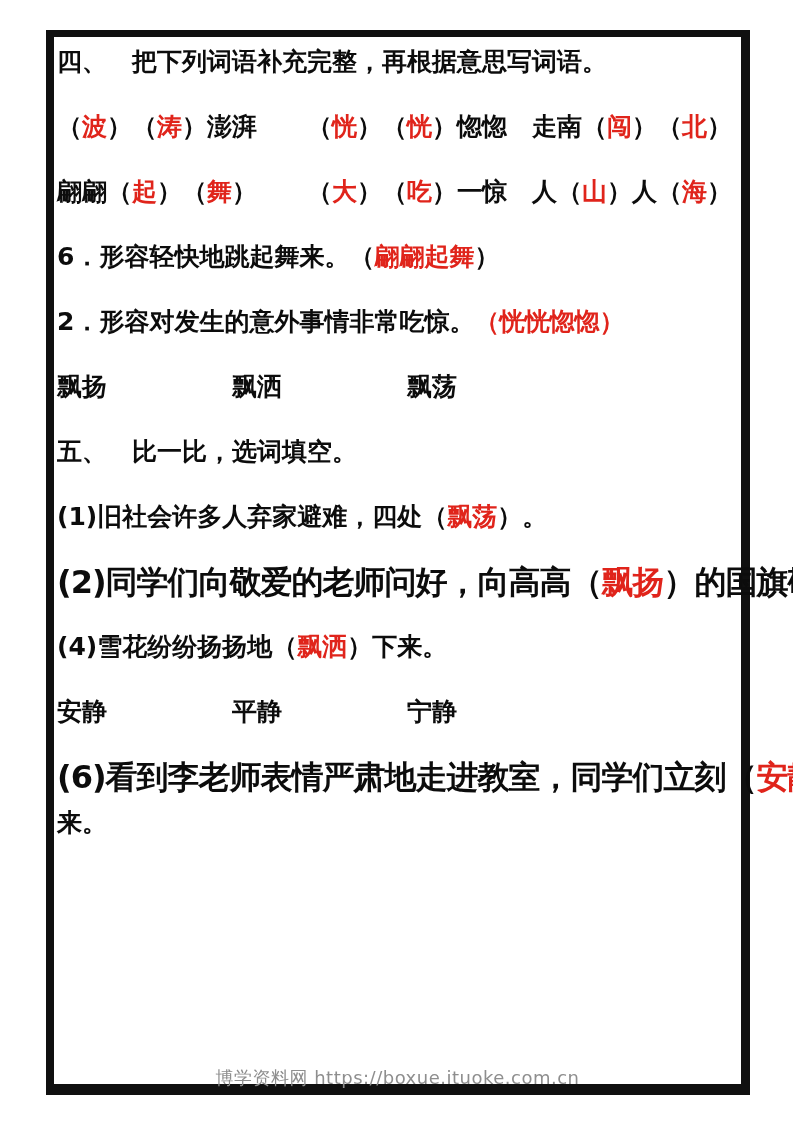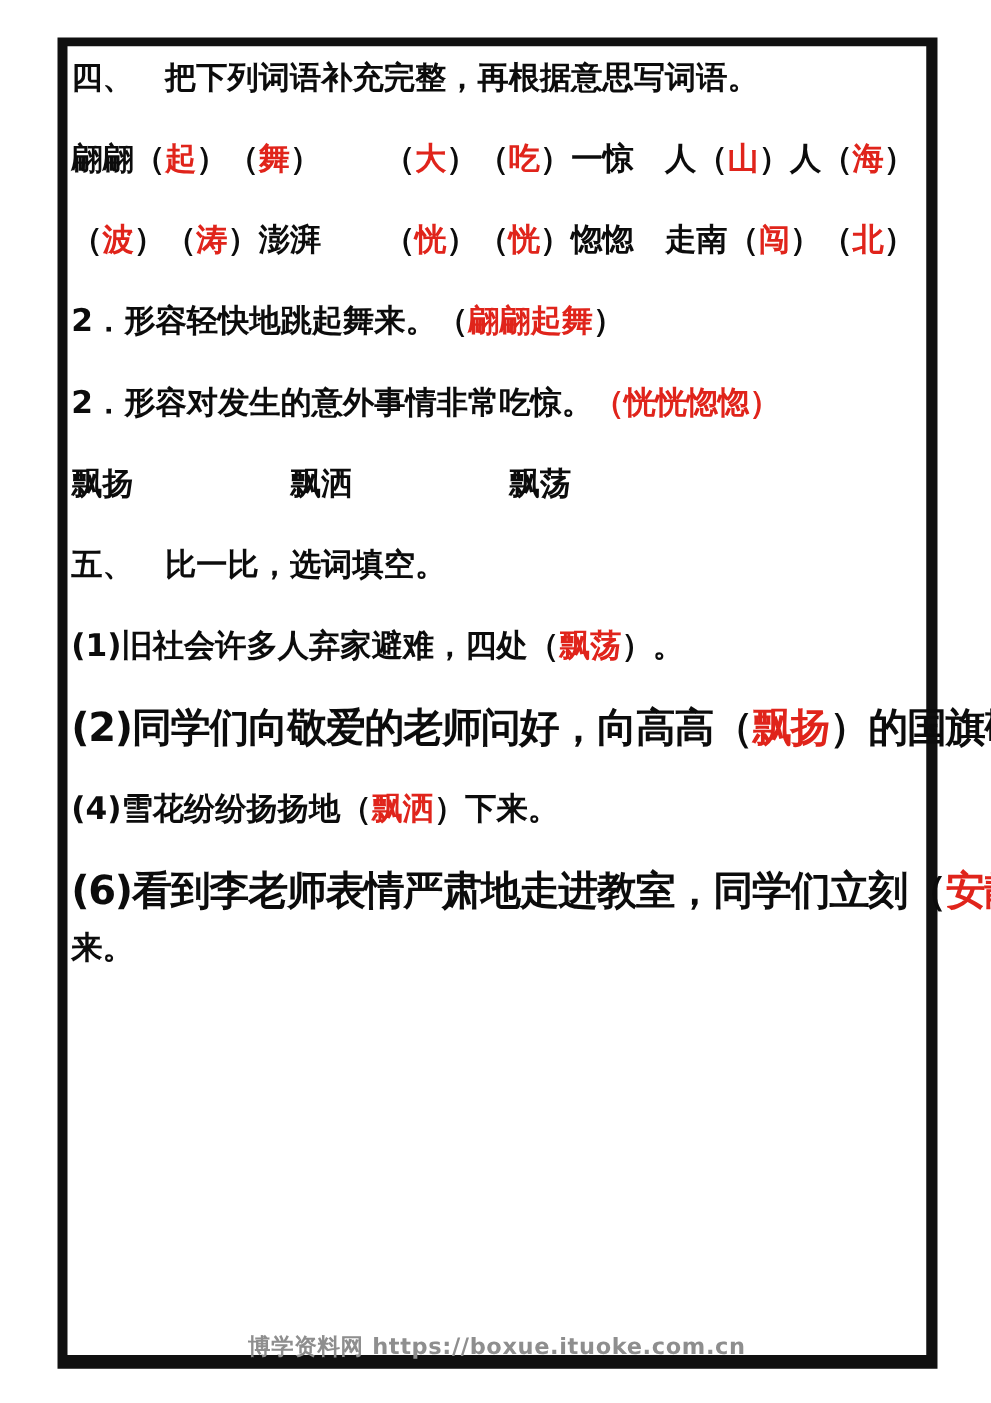--- a/index.html
+++ b/index.html
@@ -46,49 +46,50 @@
   }
   .wrap-first { margin-bottom: 0; }
   .footer {
     position: absolute;
     left: 0;
     right: 0;
     bottom: -5px;
     text-align: center;
     font-size: 18px;
     line-height: 22px;
-    font-weight: 700;
+    font-weight: 400;
     color: var(--gray, #8e8e8e);
     letter-spacing: 0.5px;
     z-index: 2;
     white-space: nowrap;
   }
 </style>
 </head>
 <body>
 
 <div class="page">
   <div class="frame">
 
     <p class="line">四、　把下列词语补充完整，再根据意思写词语。</p>
 
+    <p class="line"><span>（</span><span class="red">波</span><span>）（</span><span class="red">涛</span><span>）澎湃　　（</span><span class="red">恍</span><span>）（</span><span class="red">恍</span><span>）惚惚　走南（</span><span class="red">闯</span><span>）（</span><span class="red">北</span><span>）</span></p>
     <p class="line"><span>翩翩（</span><span class="red">起</span><span>）（</span><span class="red">舞</span><span>）　　（</span><span class="red">大</span><span>）（</span><span class="red">吃</span><span>）一惊　人（</span><span class="red">山</span><span>）人（</span><span class="red">海</span><span>）</span></p>
-    <p class="line"><span>（</span><span class="red">波</span><span>）（</span><span class="red">涛</span><span>）澎湃　　（</span><span class="red">恍</span><span>）（</span><span class="red">恍</span><span>）惚惚　走南（</span><span class="red">闯</span><span>）（</span><span class="red">北</span><span>）</span></p>
 
-    <p class="line"><span>2．形容轻快地跳起舞来。（</span><span class="red">翩翩起舞</span><span>）</span></p>
+    <p class="line"><span>6．形容轻快地跳起舞来。（</span><span class="red">翩翩起舞</span><span>）</span></p>
     <p class="line"><span>2．形容对发生的意外事情非常吃惊。</span><span class="red">（恍恍惚惚）</span></p>
 
     <p class="line">飘扬　　　　　飘洒　　　　　飘荡</p>
 
     <p class="line">五、　比一比，选词填空。</p>
 
     <p class="line"><span>(1)旧社会许多人弃家避难，四处（</span><span class="red">飘荡</span><span>）。</span></p>
     <p class="line squeeze"><span>(2)同学们向敬爱的老师问好，向高高（</span><span class="red">飘扬</span><span>）的国旗敬礼。</span></p>
     <p class="line"><span>(4)雪花纷纷扬扬地（</span><span class="red">飘洒</span><span>）下来。</span></p>
 
+    <p class="line">安静　　　　　平静　　　　　宁静</p>
 
     <p class="line squeeze wrap-first"><span>(6)看到李老师表情严肃地走进教室，同学们立刻（</span><span class="red">安静</span><span>）了下</span></p>
     <p class="line"><span>来。</span></p>
 
 
     <div class="footer">博学资料网 https://boxue.ituoke.com.cn</div>
   </div>
 </div>
 
 </body></html>

